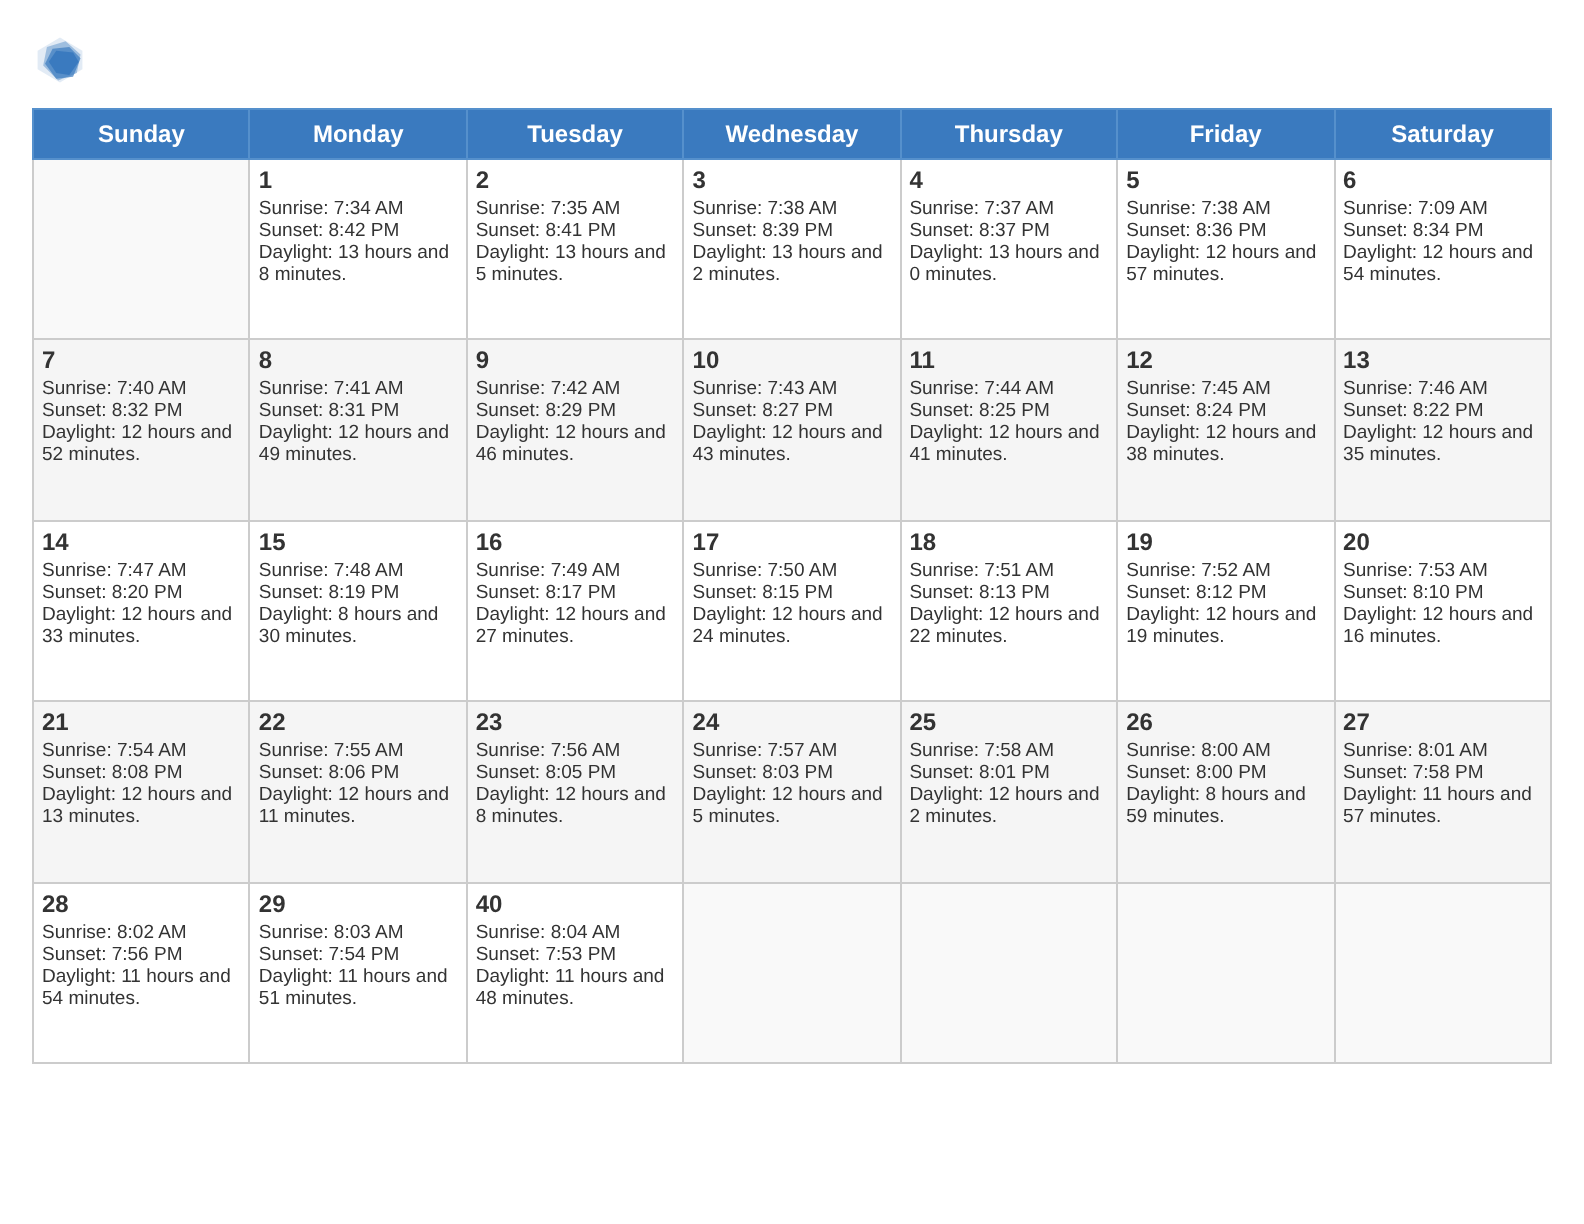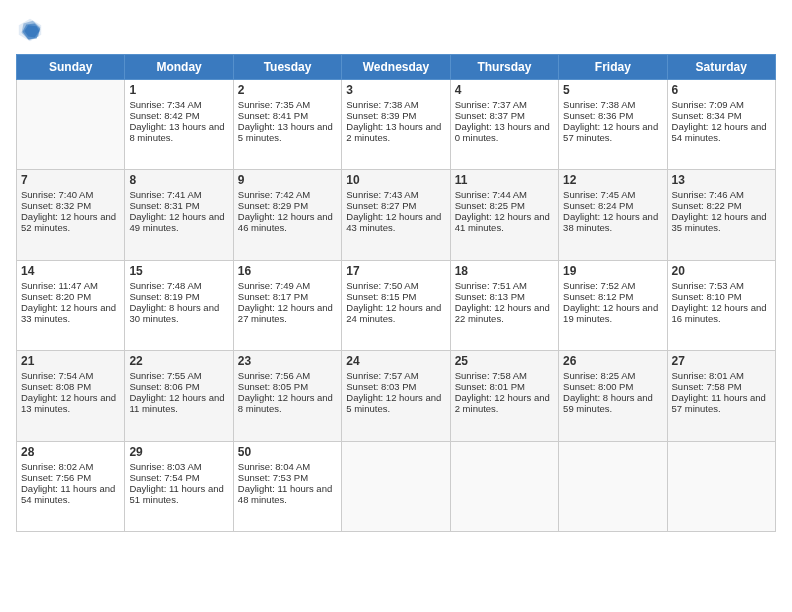--- a/index.html
+++ b/index.html
@@ -207,21 +207,21 @@
           <td>
             <span class="day-num">13</span>
             <div>Sunrise: 7:46 AM</div>
             <div>Sunset: 8:22 PM</div>
             <div>Daylight: 12 hours and 35 minutes.</div>
           </td>
         </tr>
         <tr>
           <td>
             <span class="day-num">14</span>
-            <div>Sunrise: 11:47 AM</div>
+            <div>Sunrise: 7:47 AM</div>
             <div>Sunset: 8:20 PM</div>
             <div>Daylight: 12 hours and 33 minutes.</div>
           </td>
           <td>
             <span class="day-num">15</span>
             <div>Sunrise: 7:48 AM</div>
             <div>Sunset: 8:19 PM</div>
             <div>Daylight: 8 hours and 30 minutes.</div>
           </td>
           <td>
@@ -281,21 +281,21 @@
             <div>Daylight: 12 hours and 5 minutes.</div>
           </td>
           <td>
             <span class="day-num">25</span>
             <div>Sunrise: 7:58 AM</div>
             <div>Sunset: 8:01 PM</div>
             <div>Daylight: 12 hours and 2 minutes.</div>
           </td>
           <td>
             <span class="day-num">26</span>
-            <div>Sunrise: 8:25 AM</div>
+            <div>Sunrise: 8:00 AM</div>
             <div>Sunset: 8:00 PM</div>
             <div>Daylight: 8 hours and 59 minutes.</div>
           </td>
           <td>
             <span class="day-num">27</span>
             <div>Sunrise: 8:01 AM</div>
             <div>Sunset: 7:58 PM</div>
             <div>Daylight: 11 hours and 57 minutes.</div>
           </td>
         </tr>
@@ -306,21 +306,21 @@
             <div>Sunset: 7:56 PM</div>
             <div>Daylight: 11 hours and 54 minutes.</div>
           </td>
           <td>
             <span class="day-num">29</span>
             <div>Sunrise: 8:03 AM</div>
             <div>Sunset: 7:54 PM</div>
             <div>Daylight: 11 hours and 51 minutes.</div>
           </td>
           <td>
-            <span class="day-num">50</span>
+            <span class="day-num">40</span>
             <div>Sunrise: 8:04 AM</div>
             <div>Sunset: 7:53 PM</div>
             <div>Daylight: 11 hours and 48 minutes.</div>
           </td>
           <td class="empty"></td>
           <td class="empty"></td>
           <td class="empty"></td>
           <td class="empty"></td>
         </tr>
       </tbody>

